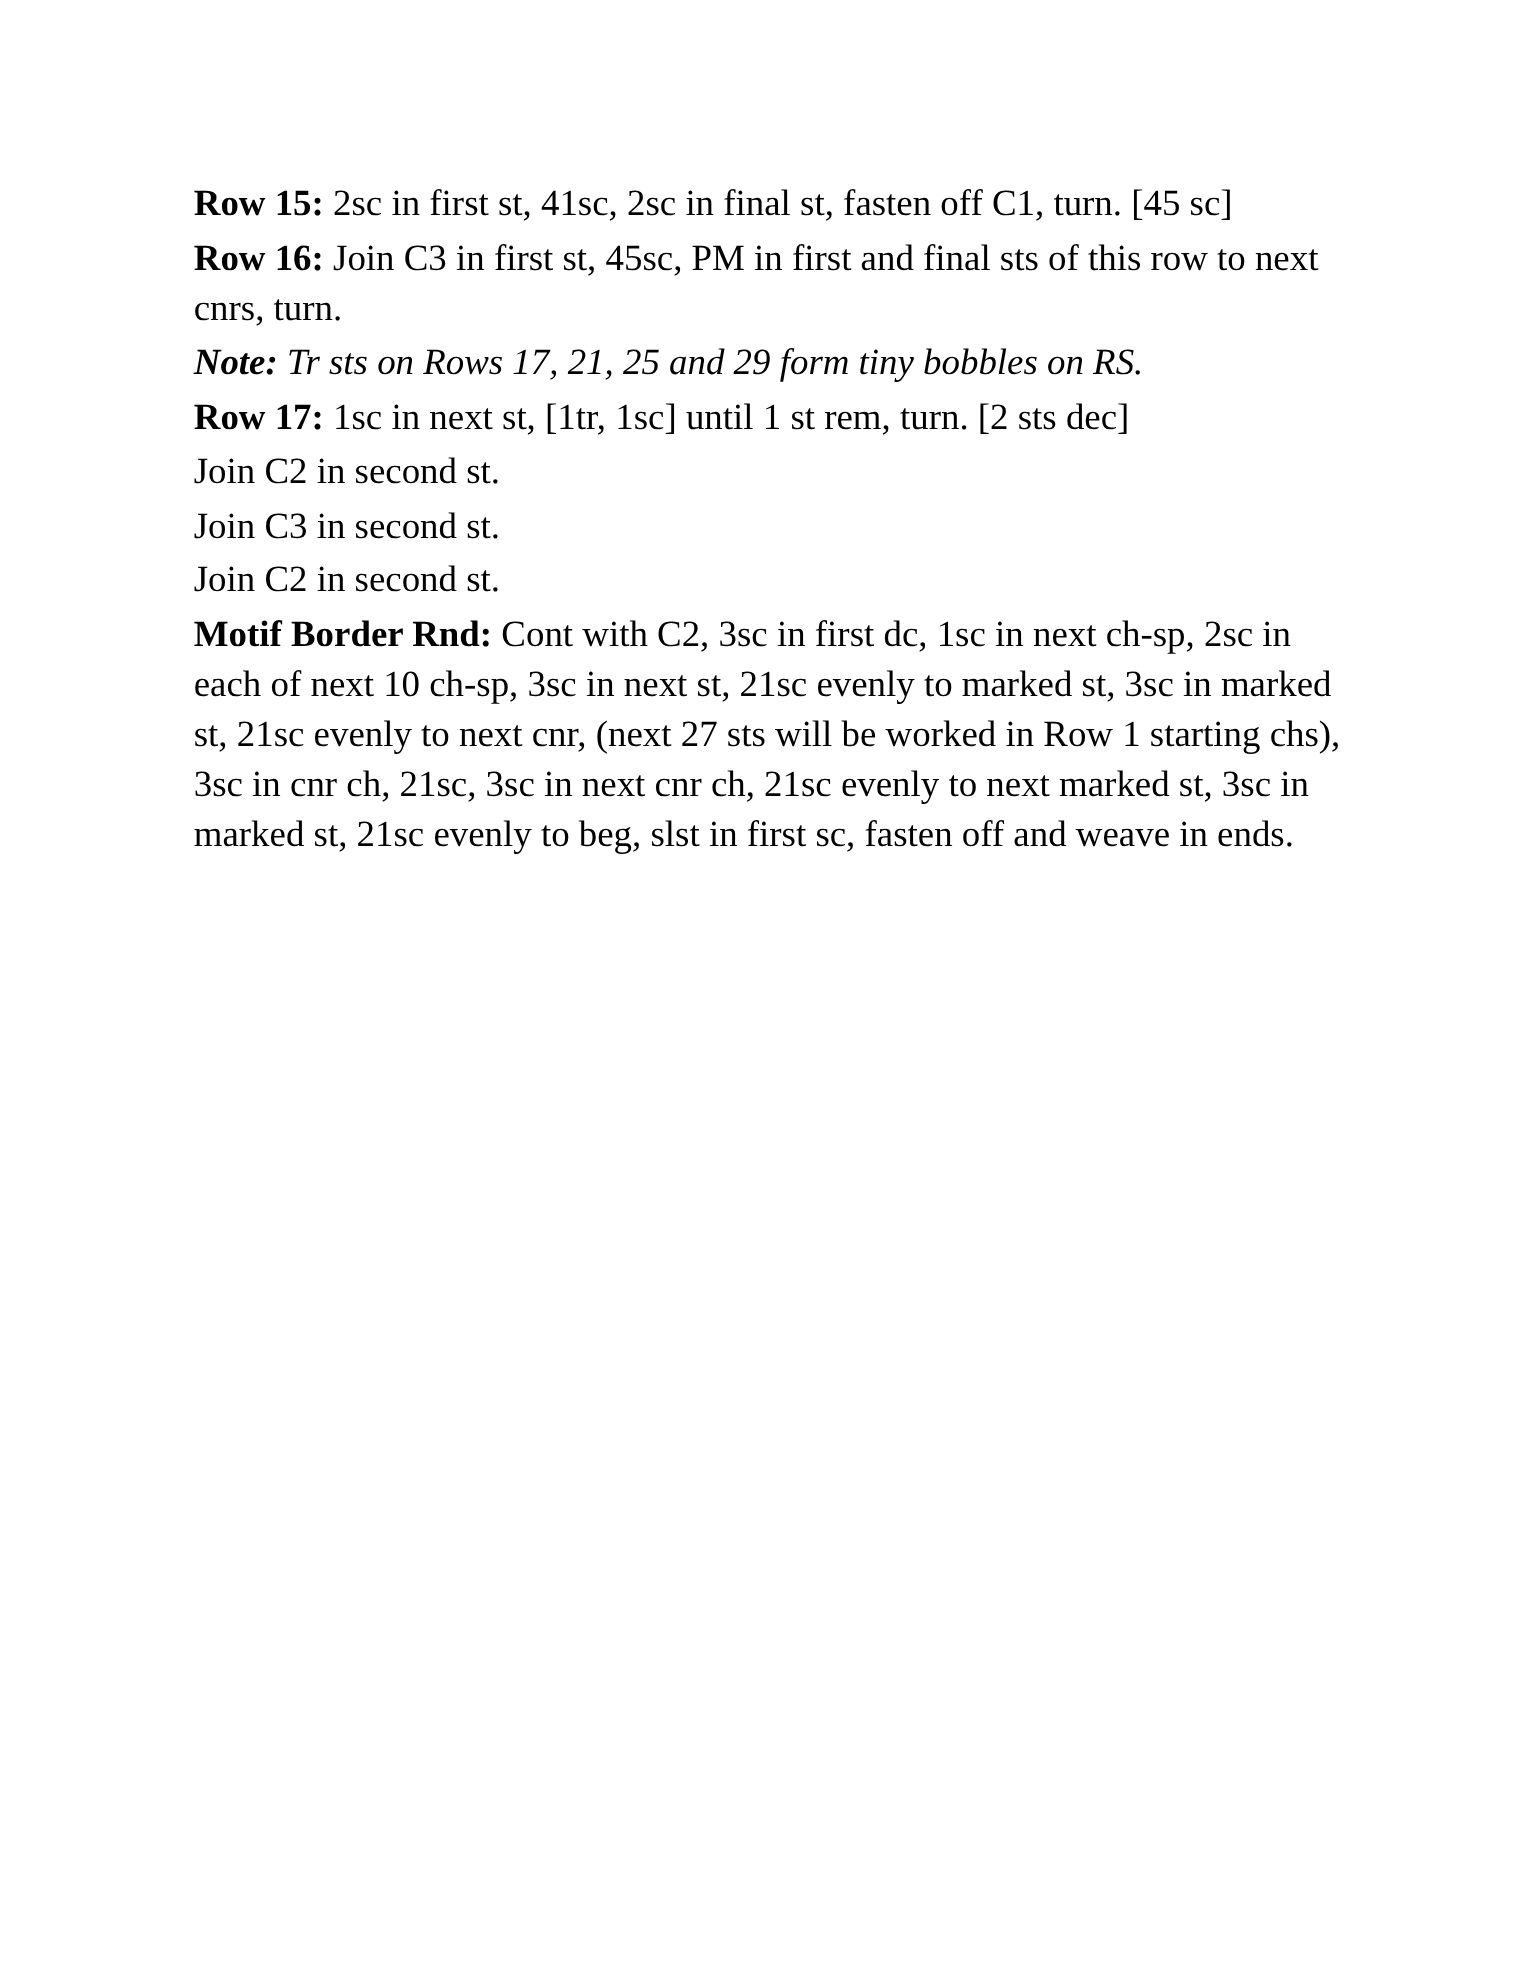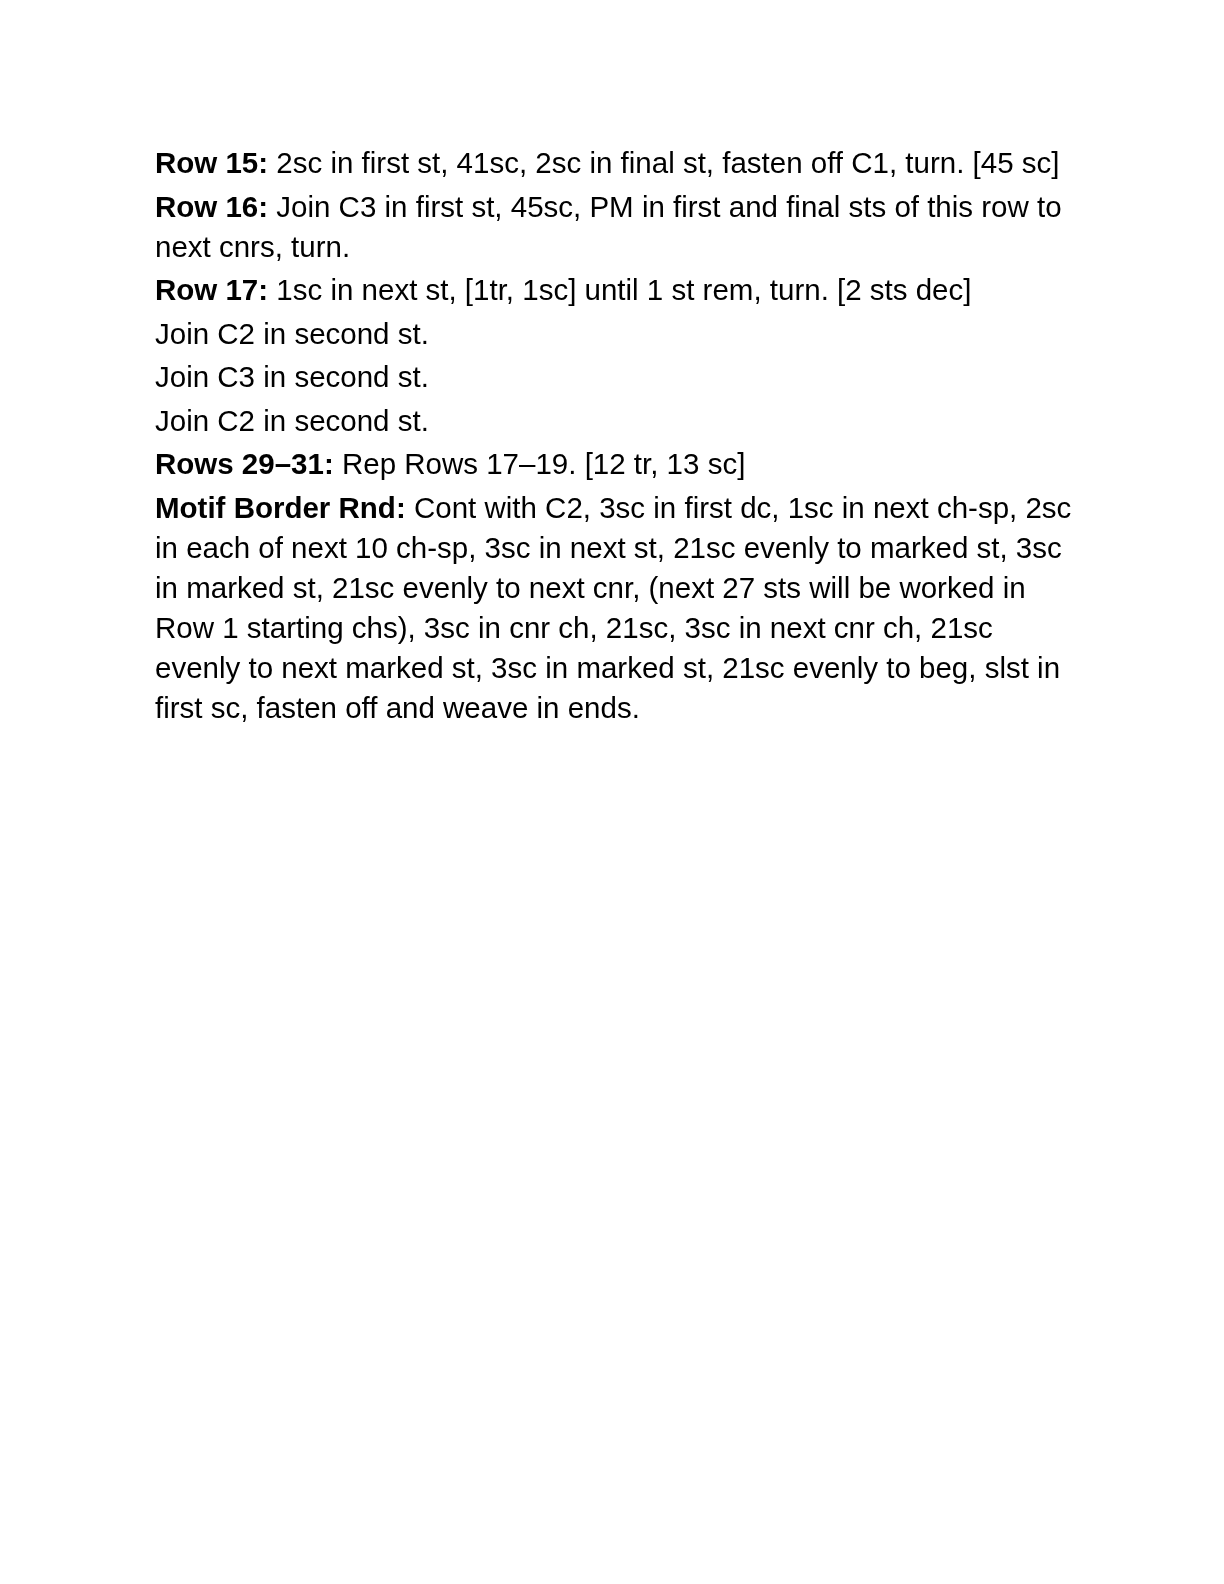--- a/index.html
+++ b/index.html
@@ -7,21 +7,21 @@
     padding: 0;
     background: #ffffff;
   }
   .page {
     position: relative;
     box-sizing: border-box;
     width: 1224px;
     height: 1584px;
     background: #ffffff;
     color: #000000;
-    font-family: Liberation Sans, sans-serif;
+    font-family: Liberation Serif, serif;
     font-size: 29.5px;
     line-height: 40px;
     padding: 143px 151px 0 155px;
     overflow: hidden;
   }
   .doc-body {
     width: 918px;
   }
   .para {
     margin: 0 0 3.5px 0;
@@ -36,31 +36,31 @@
 </style>
 </head>
 <body>
 
 <div class="page">
   <div class="doc-body" id="doc-body">
   <p class="para"><strong class="label">Row 15:</strong><span class="text"> 2sc in first st, 41sc, 2sc in final st, fasten off C1, turn. [45 sc]</span></p>
 
   <p class="para"><strong class="label">Row 16:</strong><span class="text"> Join C3 in first st, 45sc, PM in first and final sts of this row to next cnrs, turn.</span></p>
 
+  <p class="para note"><strong class="label">Note:</strong><span class="text"> Tr sts on Rows 17, 21, 25 and 29 form tiny bobbles on RS.</span></p>
 
   <p class="para"><strong class="label">Row 17:</strong><span class="text"> 1sc in next st, [1tr, 1sc] until 1 st rem, turn. [2 sts dec]</span></p>
 
 
 
 
   <p class="para"><strong class="label"></strong><span class="text">Join C2 in second st.</span></p>
 
 
   <p class="para"><strong class="label"></strong><span class="text">Join C3 in second st.</span></p>
 
 
   <p class="para"><strong class="label"></strong><span class="text">Join C2 in second st.</span></p>
 
-  <p class="para"><strong class="label">Rows 29–31:</strong><span class="text"> Rep Rows 17–19. [12 tr, 13 sc]</span></p>
 
   <p class="para"><strong class="label">Motif Border Rnd:</strong><span class="text"> Cont with C2, 3sc in first dc, 1sc in next ch-sp, 2sc in each of next 10 ch-sp, 3sc in next st, 21sc evenly to marked st, 3sc in marked st, 21sc evenly to next cnr, (next 27 sts will be worked in Row 1 starting chs), 3sc in cnr ch, 21sc, 3sc in next cnr ch, 21sc evenly to next marked st, 3sc in marked st, 21sc evenly to beg, slst in first sc, fasten off and weave in ends.</span></p>
 </div>
 </div>
 
 </body></html>

